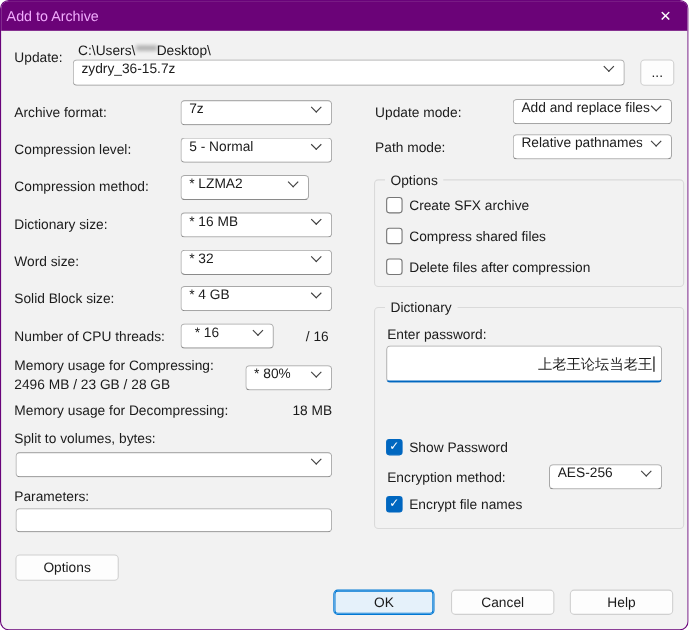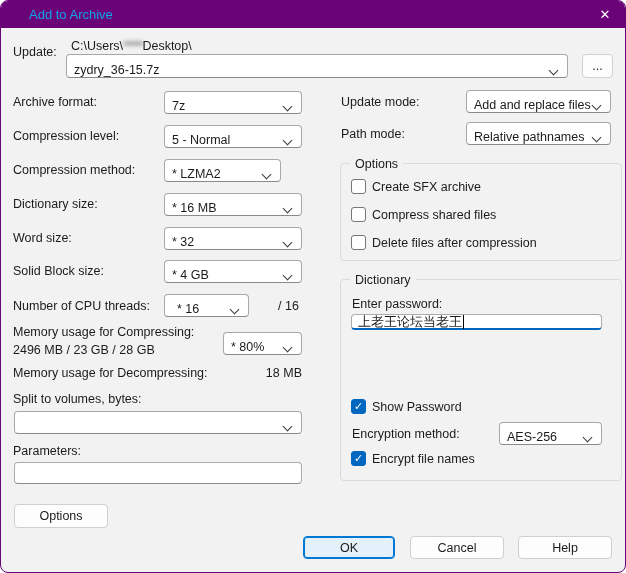--- a/index.html
+++ b/index.html
@@ -5,27 +5,27 @@
   html,body{margin:0;padding:0;background:#fff;}
   *{box-sizing:border-box;}
   body{font-family:"Liberation Sans", sans-serif;-webkit-font-smoothing:antialiased;}
   #dialog{
     position:relative;width:626px;height:573px;background:#F2F2F2;
     border:1px solid #69037A;border-radius:8px;overflow:hidden;
     color:#1b1b1b;font-size:12.5px;
   }
   
   #titlebar{position:absolute;left:0;top:0;width:100%;height:27px;background:#6B0378;display:flex;align-items:center;}
-  #titlebar .title{color:#0ea5e9;font-size:13px;padding-left:28px;}
+  #titlebar .title{color:#f0abfc;font-size:13px;padding-left:5px;}
   #close-btn{position:absolute;right:0;top:0;width:40px;height:27px;display:flex;align-items:center;justify-content:center;color:#fff;font-size:13px;cursor:default;}
   
   .lbl{position:absolute;line-height:18px;white-space:nowrap;}
   .combo{
     position:absolute;height:23px;background:#fff;border:1px solid #A8A8A8;border-bottom-color:#8A8A8A;
-    border-radius:4px;display:flex;align-items:flex-end;padding:0 7px;white-space:nowrap;
+    border-radius:4px;display:flex;align-items:flex-start;padding:0 7px;white-space:nowrap;
   }
   .combo .val{overflow:hidden;}
   .chev{margin-left:auto;width:12px;height:12px;position:relative;flex:none;}
   .chev::before{content:"";position:absolute;left:2px;top:2px;width:6px;height:6px;border-right:1.3px solid #3c3c3c;border-bottom:1.3px solid #3c3c3c;transform:rotate(45deg);}
   .tinput{position:absolute;background:#fff;border:1px solid #ACACAC;border-bottom-color:#8A8A8A;border-radius:4px;display:flex;align-items:center;padding:0 7px;}
   .groupbox{position:absolute;border:1px solid #DADADA;border-radius:4px;background:#F2F2F2;}
   .legend{position:absolute;top:-9px;left:9px;background:#F2F2F2;padding:0 5px;line-height:18px;}
   .checkbox{position:absolute;width:15px;height:15px;border:1px solid #767676;border-radius:3px;background:#fff;display:flex;align-items:center;justify-content:center;}
   .checkbox.checked{background:#0067C0;border-color:#0067C0;}
   .checkbox .checkmark{display:none;color:#fff;font-size:11px;line-height:1;}
@@ -151,21 +151,21 @@
   <div class="lbl" style="left:371px;top:205px;">Compress shared files</div>
   <span class="checkbox" style="left:350px;top:234px;">
     
   </span>
   <div class="lbl" style="left:371px;top:233px;">Delete files after compression</div>
 
   <div class="groupbox" style="left:339px;top:278px;width:282px;height:202px;">
     <span class="legend">Dictionary</span>
   </div>
   <div class="lbl" style="left:351px;top:294px;">Enter password:</div>
-  <div id="password-box" style="left:350px;top:313px;width:251px;height:16px;">
+  <div id="password-box" style="left:350px;top:313px;width:251px;height:34px;justify-content:flex-end;">
     <span>上老王论坛当老王</span>
       <span class="caret"></span>
   </div>
 
   <span class="checkbox checked" style="left:350px;top:398px;">
     <span class="checkmark">✓</span>
   </span>
   <div class="lbl" style="left:371px;top:397px;">Show Password</div>
 
   <div class="lbl" style="left:351px;top:424px;">Encryption method:</div>

